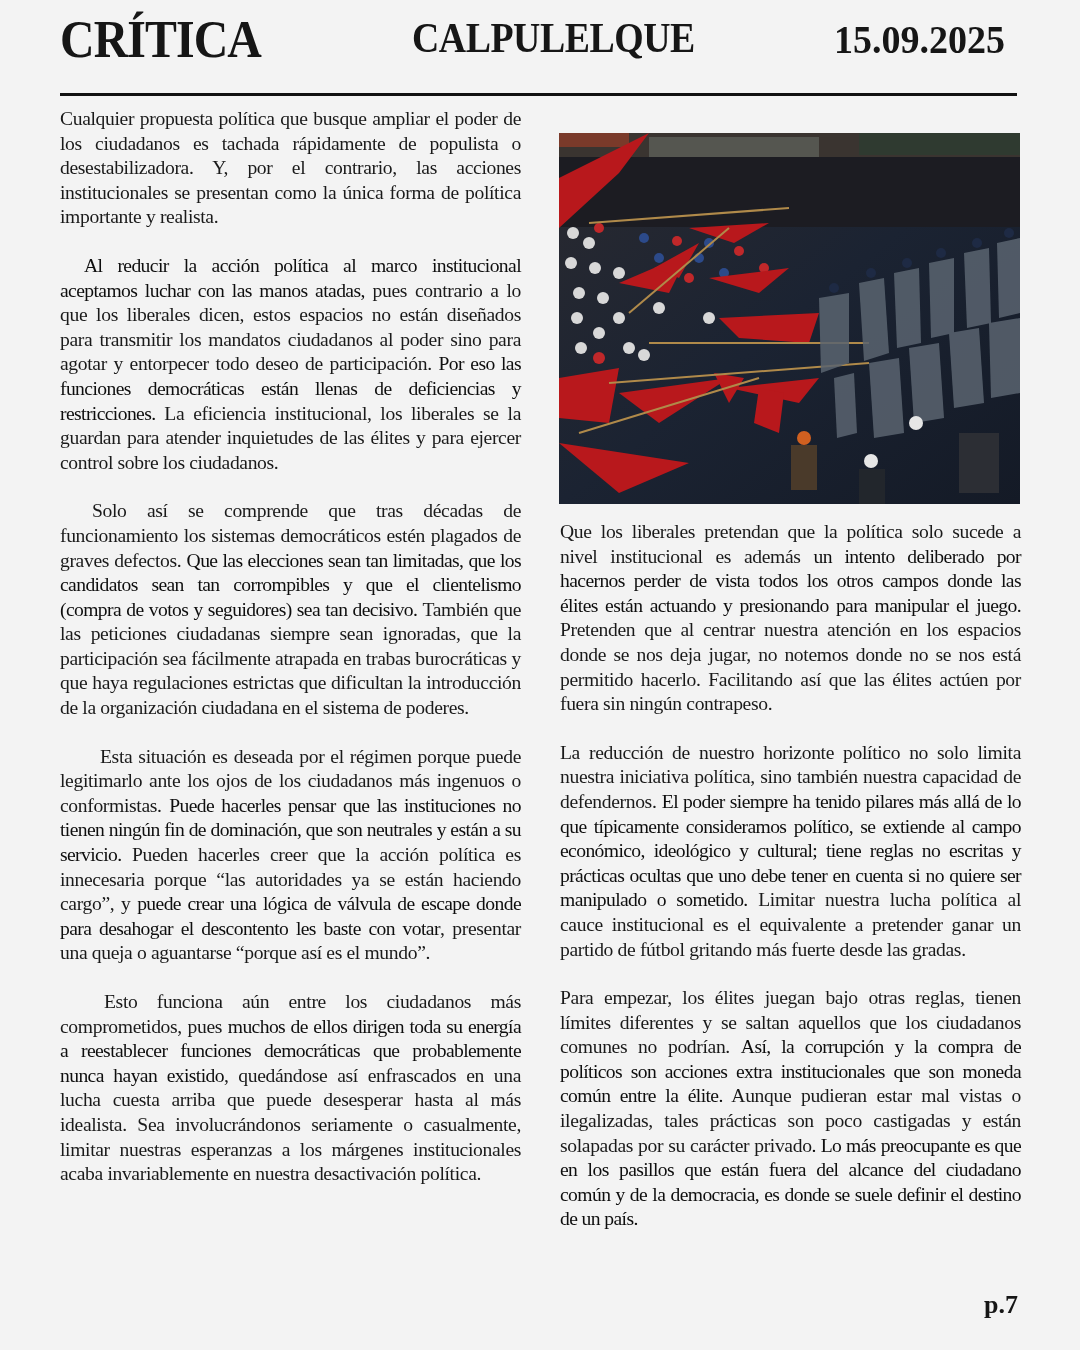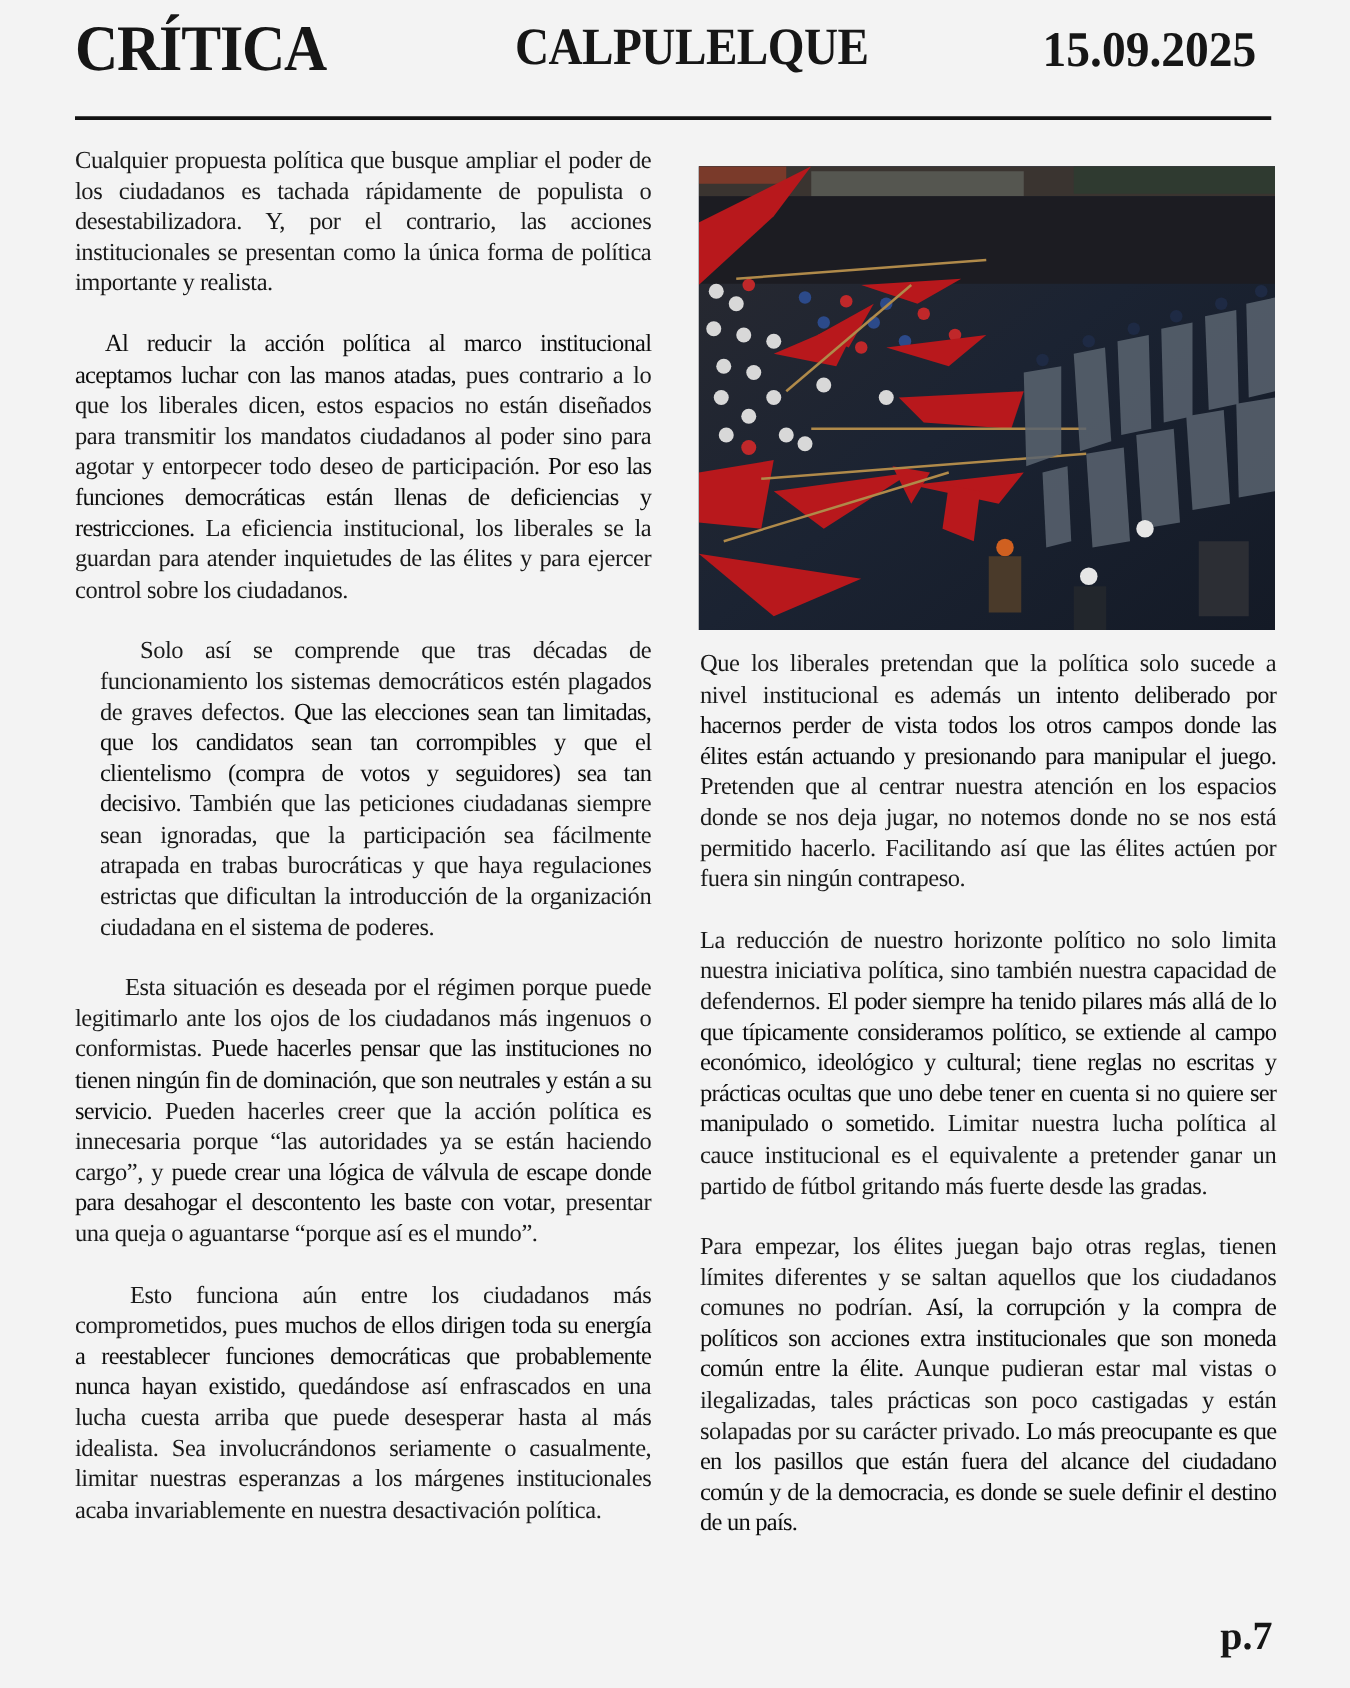--- a/index.html
+++ b/index.html
@@ -38,38 +38,38 @@
     }
     .col {
       position: absolute;
       font-family: "Liberation Serif", serif;
       font-size: 19.6px;
       line-height: 24.6px;
       text-align: justify;
       letter-spacing: -0.35px;
       color: #1a1a1a;
     }
-    .col-left { left: 60px; top: 117px; width: 461px; }
+    .col-left { left: 60px; top: 107px; width: 461px; }
     .col-right { left: 560px; top: 520px; width: 461px; }
     .col p { margin: 0 0 24px 0; }
     .col p.indent1 { text-indent: 24px; }
-    .col p.indent2 { text-indent: 32px; margin-left: 20px; }
+    .col p.indent2 { text-indent: 32px; }
     .col p.indent3 { text-indent: 40px; }
     .col p.indent4 { text-indent: 44px; }
     .col b { font-weight: normal; color: #0e0e0e; letter-spacing: -0.6px; }
     .photo {
       position: absolute; left: 559px; top: 133px; width: 461px; height: 371px;
       overflow: hidden;
       background: #1c2230;
     }
     .photo svg { display: block; width: 100%; height: 100%; }
     .page-num {
       position: absolute; right: 62px; top: 1290px;
       font-family: "Liberation Serif", serif;
-      font-weight: bold; font-size: 32px;
+      font-weight: bold; font-size: 26px;
     }
   </style>
 </head>
 <body>
 
 <header class="masthead">
   <div class="brand">CRÍTICA</div>
   <div class="section">CALPULELQUE</div>
   <div class="date">15.09.2025</div>
 </header>

